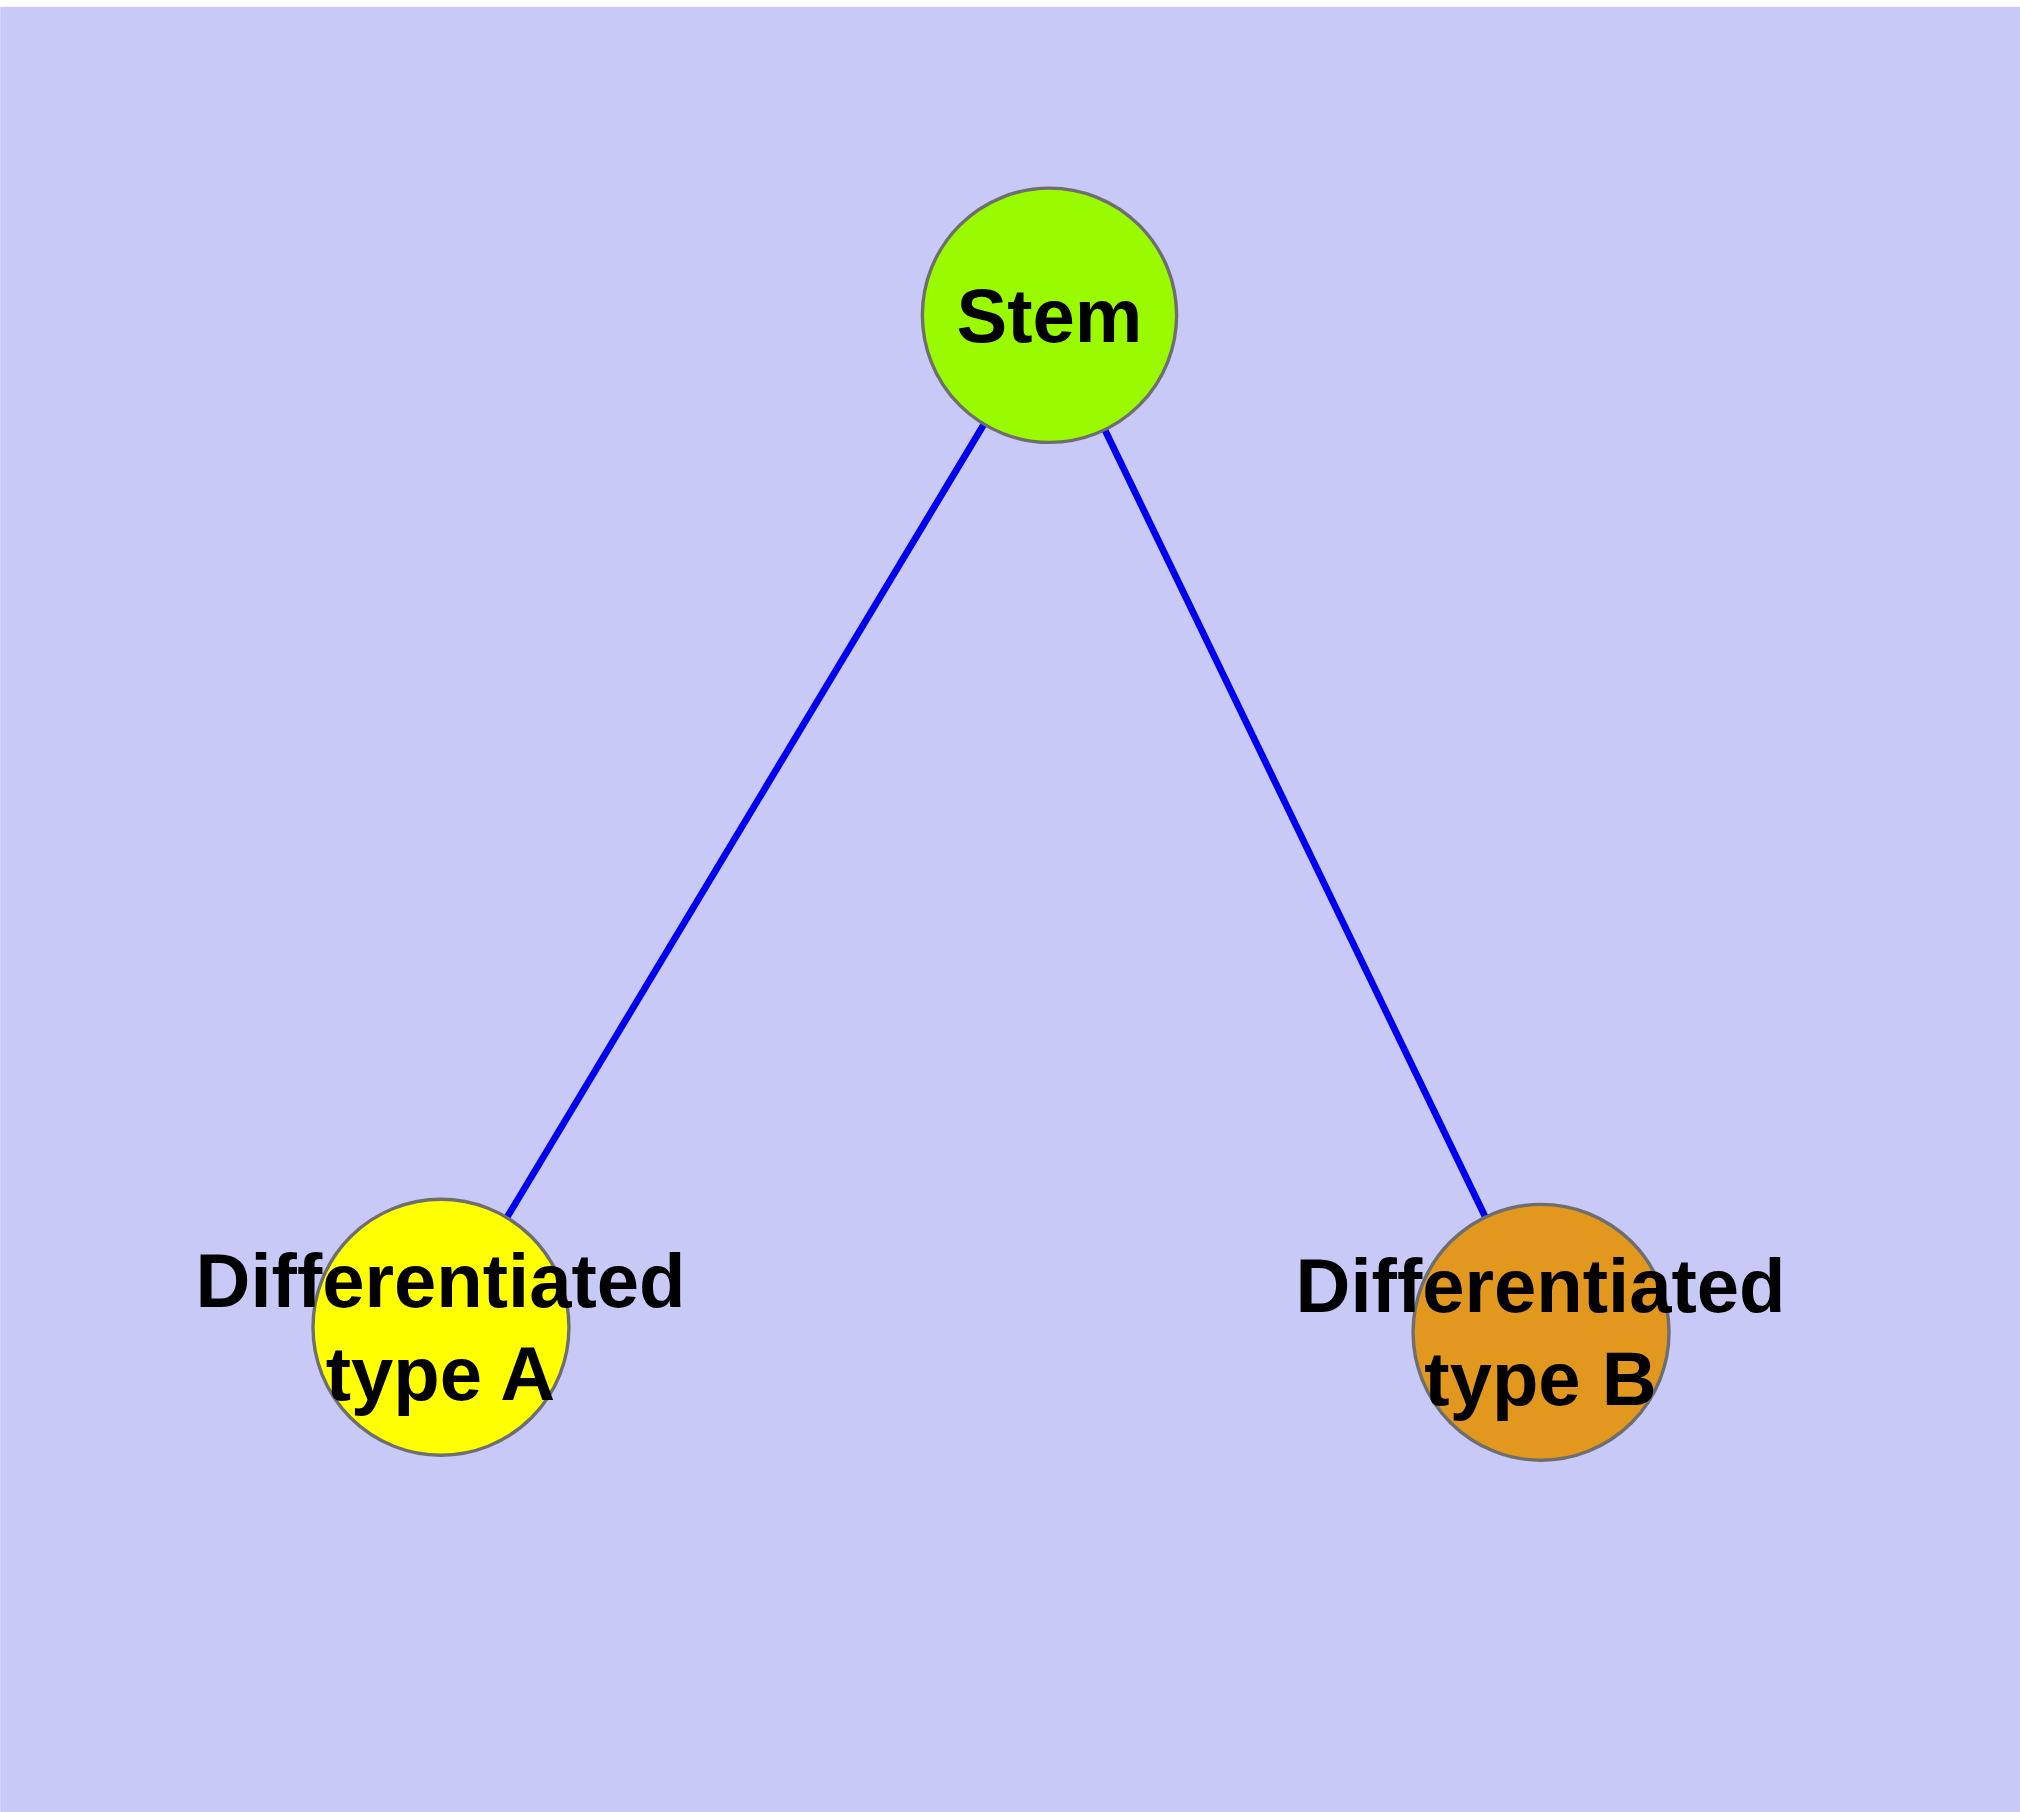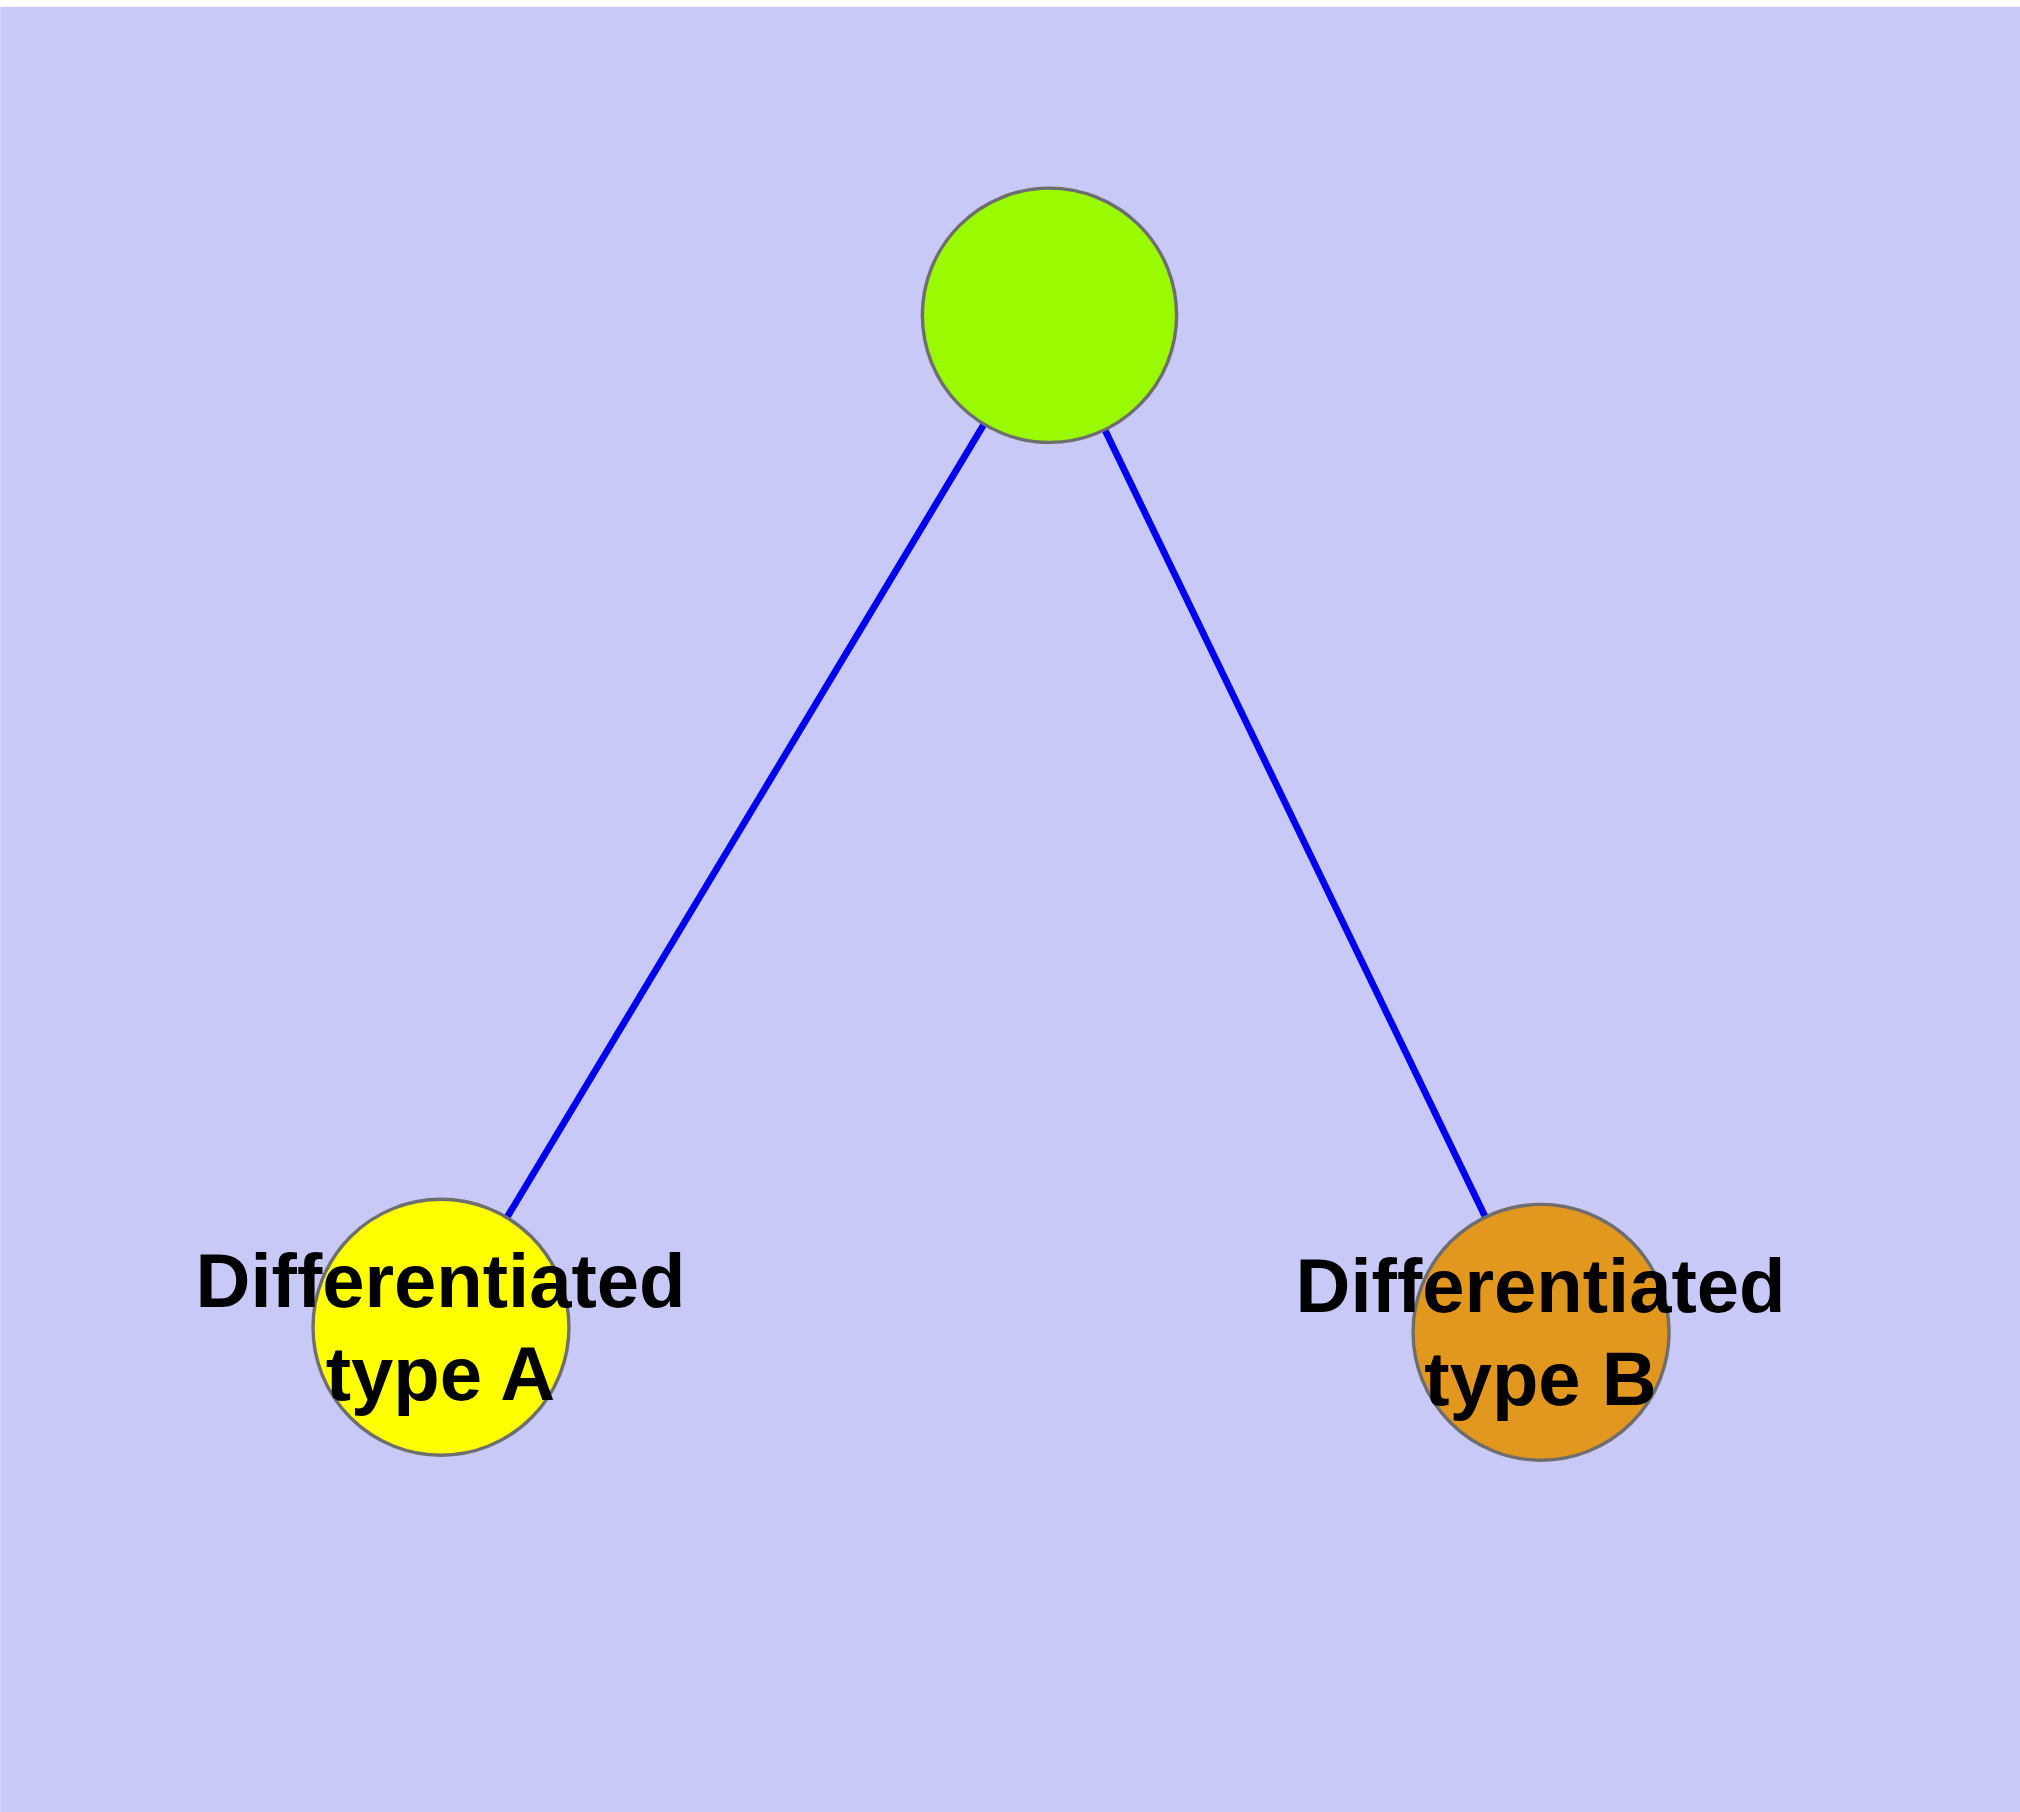--- a/index.html
+++ b/index.html
@@ -56,20 +56,21 @@
 
     <line class="edge" x1="1238" y1="372" x2="1818" y2="1572" stroke="#0000EE"></line>
 
     <circle class="node-circle" cx="1238" cy="372" r="150" fill="#9AFB00" stroke="#6E6E6E"></circle>
 
     <circle class="node-circle" cx="520" cy="1566" r="151" fill="#FFFF00" stroke="#6E6E6E"></circle>
 
     <circle class="node-circle" cx="1818" cy="1572" r="151" fill="#E2971F" stroke="#6E6E6E"></circle>
   </svg>
 
+  <div class="node-label label-stem">Stem</div>
 
   <div class="node-label label-type-a">Differentiated
 type A</div>
 
   <div class="node-label label-type-b">Differentiated
 type B</div>
 
 </div>
 
 

